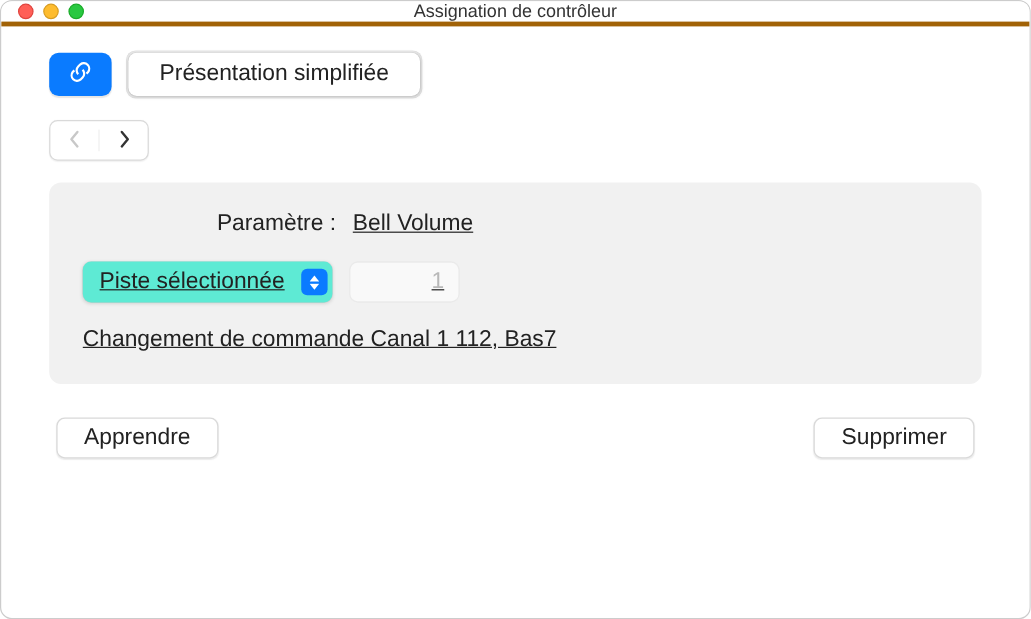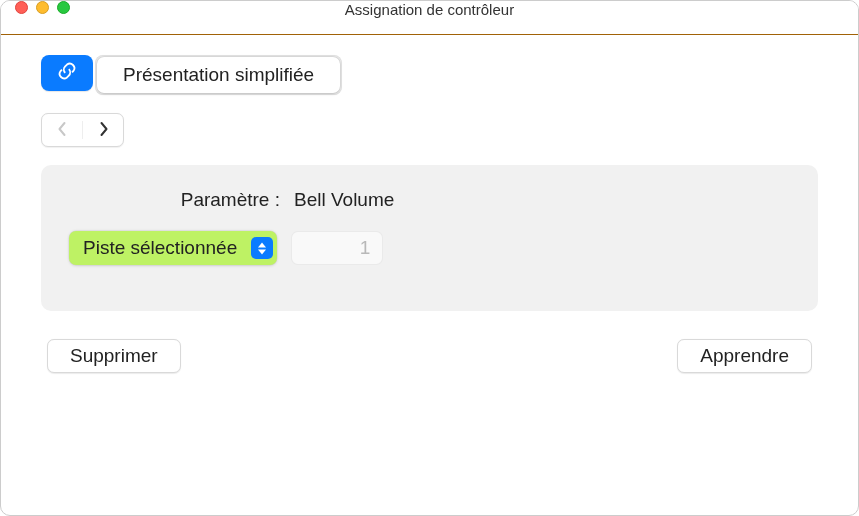--- a/index.html
+++ b/index.html
@@ -12,25 +12,25 @@
     }
     .window {
       width: 859px;
       height: 516px;
       background: #fff;
       border: 1px solid #ccc;
       border-radius: 10px;
       overflow: hidden;
     }
     .titlebar {
-      height: 34px;
-      display: flex;
-      align-items: flex-start;
+      height: 21px;
+      display: flex;
+      align-items: center;
       position: relative;
-      border-bottom: 1px solid #a16207;
+      border-bottom: 4px solid #a16207;
       background: #fff;
     }
     .traffic-lights {
       display: flex;
       gap: 8px;
       margin-left: 14px;
     }
     .traffic-light {
       width: 13px; height: 13px;
       border-radius: 50%;
@@ -42,22 +42,23 @@
       position: absolute;
       left: 0; right: 0;
       text-align: center;
       font-size: 15px;
       color: #333;
       font-weight: 500;
       pointer-events: none;
     }
     .toolbar-row {
       display: flex;
+      align-items: center;
       padding: 20px 40px 12px 40px;
-      gap: 2px;
+      gap: 12px;
     }
     .link-pill {
       width: 52px;
       height: 36px;
       background: #0a7bff;
       border-radius: 8px;
       display: flex;
       align-items: center;
       justify-content: center;
       box-shadow: 0 1px 1px rgba(0,0,0,0.1);
@@ -126,25 +127,26 @@
     .row-label {
       width: 225px;
       text-align: right;
       padding-right: 14px;
     }
     .row-value {
       flex: 1;
       display: flex;
       align-items: center;
       gap: 14px;
+      text-decoration: underline;
     }
     .select {
       display: inline-flex;
       align-items: center;
-      background: #bef264;
+      background: #5eead4;
       border-radius: 7px;
       box-shadow: 0 0.5px 3px rgba(0,0,0,0.12), 0 0 0 0.5px rgba(0,0,0,0.06);
       height: 34px;
       padding: 0 0 0 14px;
       gap: 10px;
     }
     .select-text { font-size: 19px; color: #222; padding-right: 4px; }
     .select-caret {
       width: 22px;
       height: 22px;
@@ -251,22 +253,23 @@
             <svg viewBox="0 0 8 5">
                 <path d="M0 0 L4 5 L8 0 Z"></path>
               </svg>
           </span>
         </div>
         <div class="num-field">1</div>
       </div>
     </div>
 
     <div class="row">
+      <div class="row-value">Changement de commande Canal 1  112, Bas7</div>
     </div>
 
   </div>
 
   <div class="footer">
+    <button class="btn">Apprendre</button>
     <button class="btn">Supprimer</button>
-    <button class="btn">Apprendre</button>
   </div>
 
 </div>
 
 </body></html>

